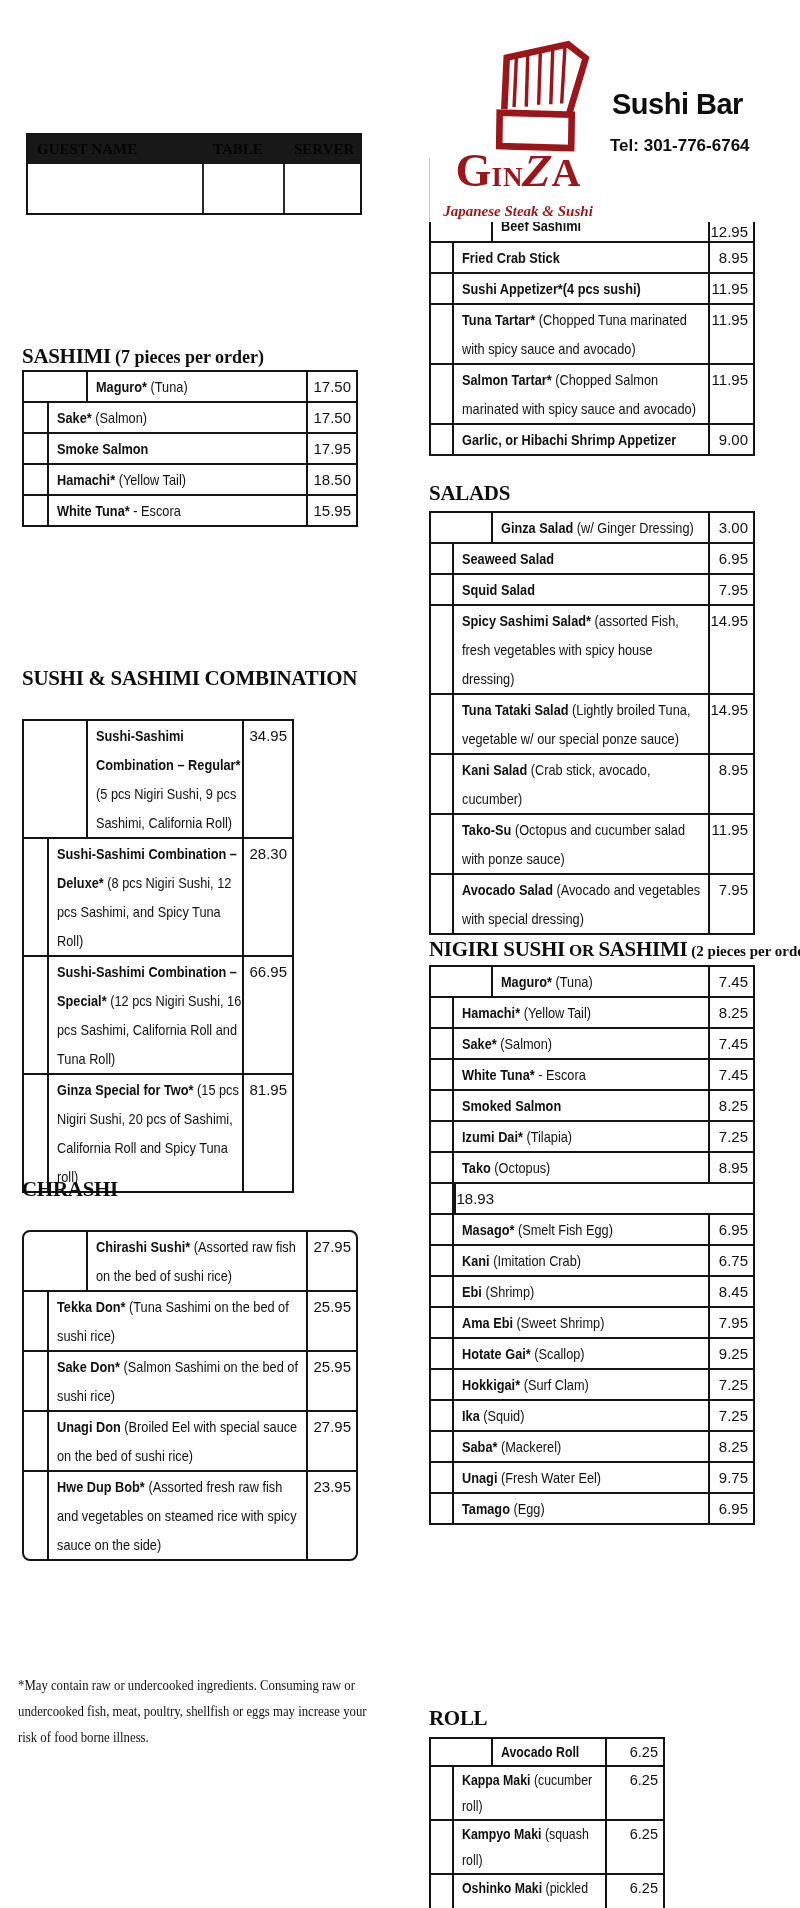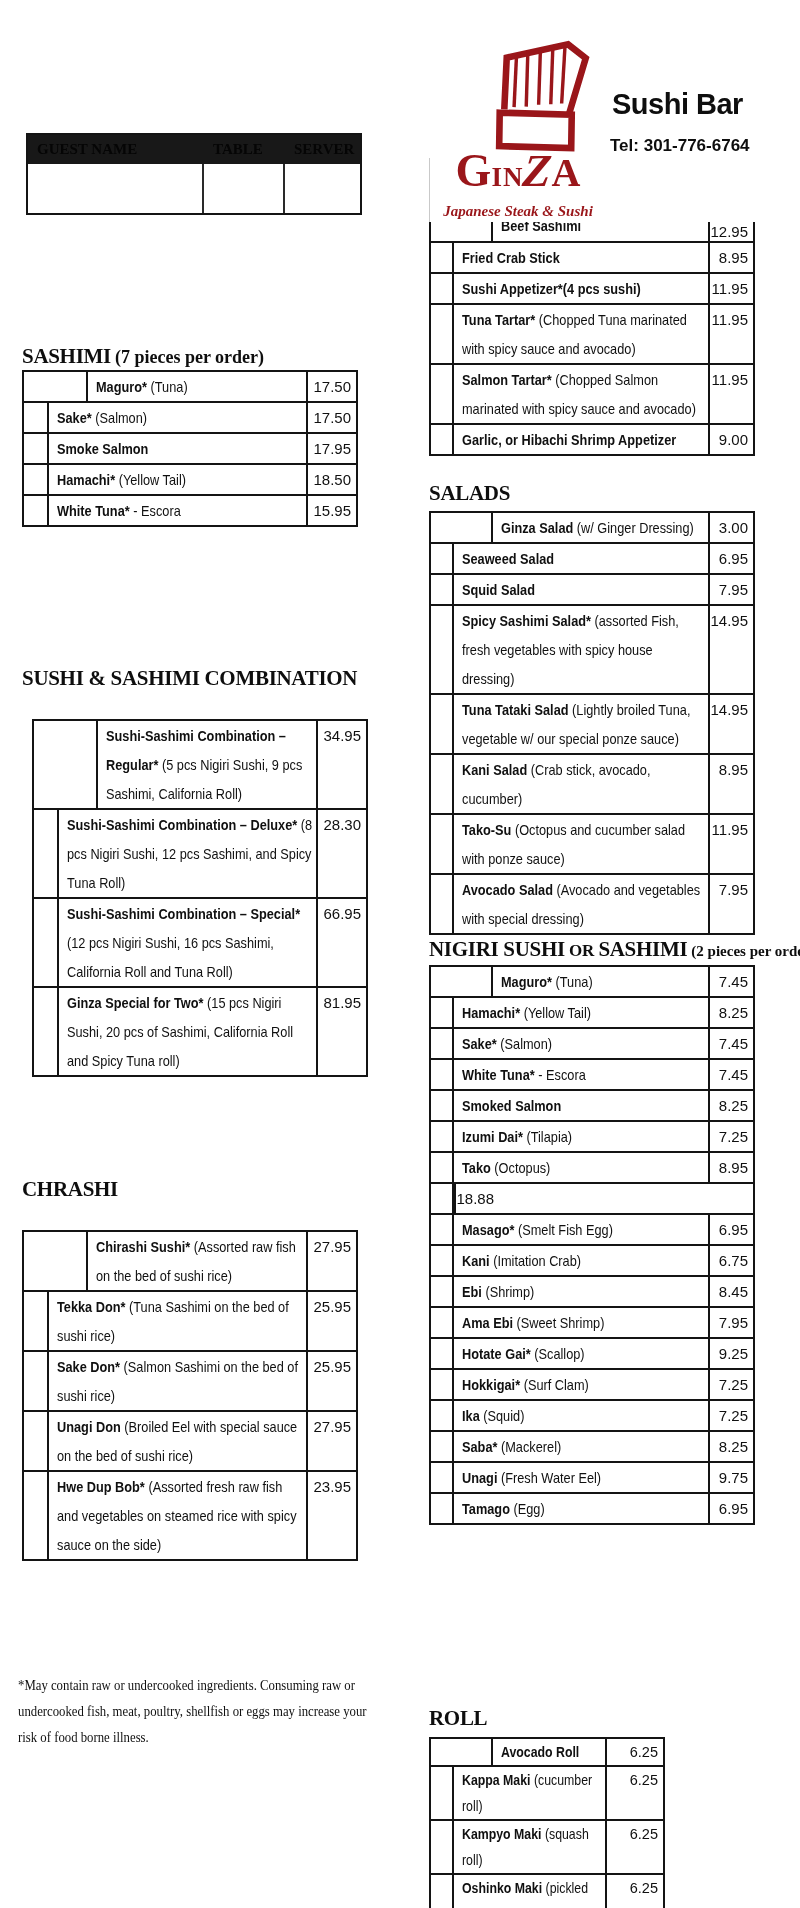--- a/index.html
+++ b/index.html
@@ -249,21 +249,21 @@
         <div class="c1">
           <div class="fit"><span class="nm">Avocado Salad</span><span class="ds"> (Avocado and vegetables with special dressing)</span></div>
         </div>
         <div class="c2">7.95</div>
       </div>
     </div>
 
   <div class="sec" style="left:22px;top:666px;">
     <span class="h-big">SUSHI &amp; SASHIMI COMBINATION</span>
   </div>
-  <div class="mtable t-left" style="left:32px;top:719px;width:336px;">
+  <div class="mtable t-left" style="left:22px;top:719px;width:272px;">
       <div class="mrow">
         <div class="c0"></div>
         <div class="c1">
           <div class="fit"><span class="nm">Sushi-Sashimi Combination – Regular*</span><span class="ds"> (5 pcs Nigiri Sushi, 9 pcs Sashimi, California Roll)</span></div>
         </div>
         <div class="c2">34.95</div>
       </div>
       <div class="mrow">
         <div class="c0"></div>
         <div class="c1">
@@ -338,21 +338,21 @@
       </div>
       <div class="mrow">
         <div class="c0"></div>
         <div class="c1">
           <div class="fit"><span class="nm">Tako</span><span class="ds"> (Octopus)</span></div>
         </div>
         <div class="c2">8.95</div>
       </div>
       <div class="mrow">
         <div class="c0"></div>
-        <div class="c2">18.88</div>
+        <div class="c2">18.93</div>
       </div>
       <div class="mrow">
         <div class="c0"></div>
         <div class="c1">
           <div class="fit"><span class="nm">Masago*</span><span class="ds"> (Smelt Fish Egg)</span></div>
         </div>
         <div class="c2">6.95</div>
       </div>
       <div class="mrow">
         <div class="c0"></div>
@@ -415,21 +415,21 @@
         <div class="c1">
           <div class="fit"><span class="nm">Tamago</span><span class="ds"> (Egg)</span></div>
         </div>
         <div class="c2">6.95</div>
       </div>
     </div>
 
   <div class="sec" style="left:22px;top:1177px;">
     <span class="h-big">CHRASHI</span>
   </div>
-  <div class="mtable t-left" style="left:22px;top:1230px;width:336px;">
+  <div class="mtable t-left" style="left:22px;top:1230px;width:336px;border-radius:8px;">
       <div class="mrow">
         <div class="c0"></div>
         <div class="c1">
           <div class="fit"><span class="nm">Chirashi Sushi*</span><span class="ds"> (Assorted raw fish on the bed of sushi rice)</span></div>
         </div>
         <div class="c2">27.95</div>
       </div>
       <div class="mrow">
         <div class="c0"></div>
         <div class="c1">

